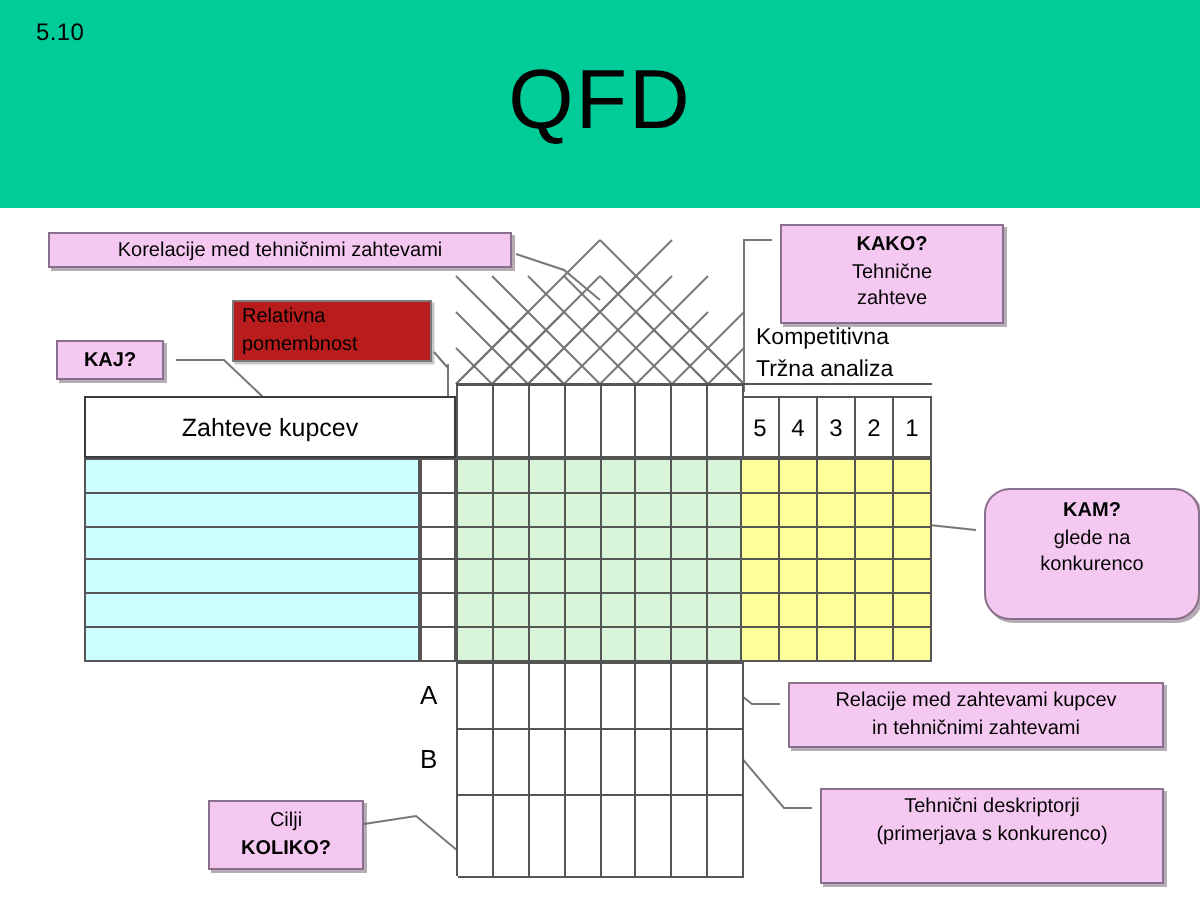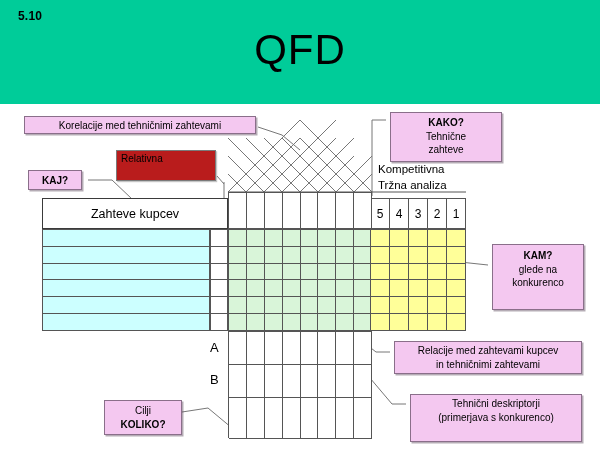--- a/index.html
+++ b/index.html
@@ -27,21 +27,20 @@
     height: 104px;
     background: #00cc99;
   }
   .slide-num {
     position: absolute;
     left: 18px;
     top: 9px;
     font-size: 12px;
     color: #000000;
     letter-spacing: 0.2px;
-    font-weight: bold;
   }
   .title {
     position: absolute;
     left: 0;
     top: 26px;
     width: 600px;
     text-align: center;
     font-size: 42px;
     color: #000000;
     letter-spacing: 1px;
@@ -177,33 +176,34 @@
       <line x1="228" y1="192" x2="466" y2="192" stroke="#555"></line>
     </g>
   </svg>
 
   <div class="callout" style="left:24px; top:116px; width:232px; height:18px; line-height:14px;">
     <span>Korelacije med tehničnimi zahtevami</span>
   </div>
 
   <div class="callout plain" style="left:116px; top:150px; width:100px; height:31px; padding:1px 4px;">
     <div>Relativna</div>
+    <div>pomembnost</div>
   </div>
 
   <div class="callout" style="left:28px; top:170px; width:54px; height:20px; font-weight:bold; line-height:16px;">
     <span>KAJ?</span>
   </div>
 
   <div class="callout" style="left:390px; top:112px; width:112px; height:50px; padding-top:3px;">
     <div style="font-weight:bold;">KAKO?</div>
     <div>Tehnične</div>
     <div>zahteve</div>
   </div>
 
-  <div class="callout" style="left:492px; top:244px; width:92px; height:66px; padding-top:4px;">
+  <div class="callout" style="left:492px; top:244px; width:108px; height:66px; padding-top:4px;border-radius:13px;">
     <div style="font-weight:bold;">KAM?</div>
     <div>glede na</div>
     <div>konkurenco</div>
   </div>
 
   <div class="callout" style="left:394px; top:341px; width:188px; height:33px; padding-top:2px;">
     <div>Relacije med zahtevami kupcev</div>
     <div>in tehničnimi zahtevami</div>
   </div>
 

